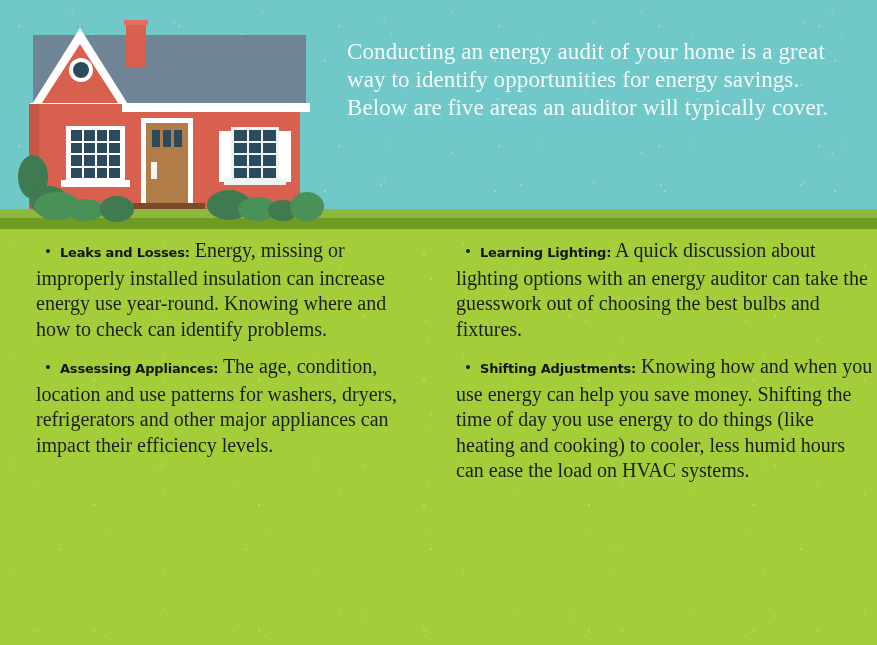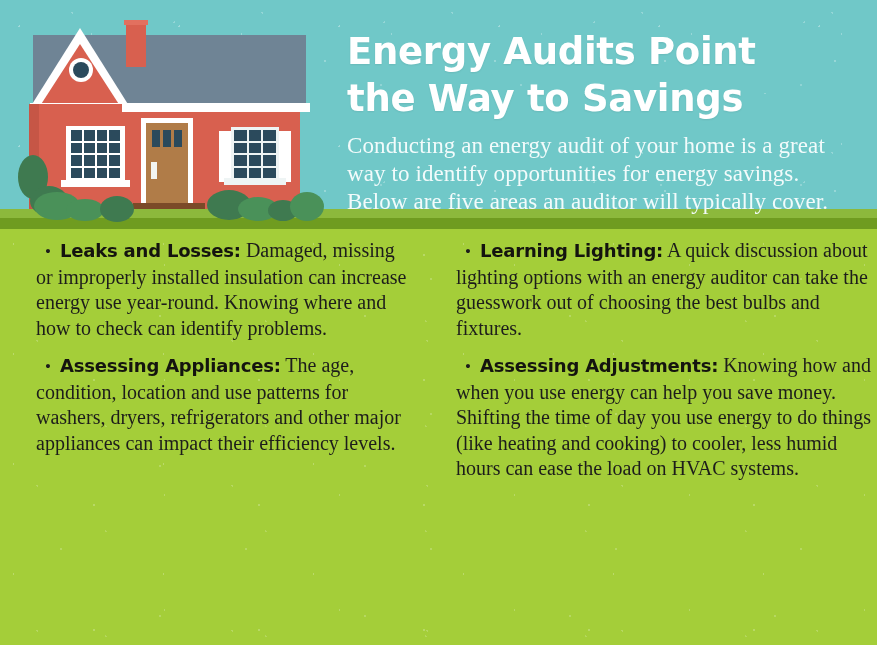--- a/index.html
+++ b/index.html
@@ -201,21 +201,21 @@
     width: 24px;
     text-align: center;
     font-size: 17px;
     line-height: 25.5px;
     vertical-align: baseline;
     color: #1d1d1b;
   }
   .item .lead {
     font-family: "DejaVu Sans", sans-serif;
     font-weight: bold;
-    font-size: 18px;
+    font-size: 13px;
     letter-spacing: -0.2px;
     color: #14140f;
   }
   .item .body { }
 </style>
 </head>
 <body>
 
 <div id="infographic">
 
@@ -301,42 +301,38 @@
     <div class="hs bush bush-md" style="left:34px;  top:192px; width:46px; height:28px;"></div>
     <div class="hs bush bush-md" style="left:66px;  top:199px; width:38px; height:22px;"></div>
     <div class="hs bush bush-dk" style="left:100px; top:196px; width:34px; height:26px;"></div>
     <div class="hs bush bush-dk" style="left:207px; top:190px; width:44px; height:30px;"></div>
     <div class="hs bush bush-md" style="left:238px; top:197px; width:40px; height:24px;"></div>
     <div class="hs bush bush-dk" style="left:268px; top:200px; width:30px; height:21px;"></div>
     <div class="hs bush bush-md" style="left:290px; top:192px; width:34px; height:29px;"></div>
   </div>
 
   <div class="header-text" style="z-index:5;">
-    <div class="title">
-      <div>Energy Audits Point</div>
-      <div>the Way to Savings</div>
-    </div>
     <div class="subtitle">Conducting an energy audit of your home is a great way to identify opportunities for energy savings. Below are five areas an auditor will typically cover.</div>
   </div>
 
   <div class="columns" style="z-index:5;">
 
     <div class="col col-left">
       <p class="item">
-        <span class="bullet">•</span><span class="lead">Leaks and Losses:</span><span class="body"> Damaged, missing or improperly installed insulation can increase energy use year-round. Knowing where and how to check can identify problems.</span>
+        <span class="bullet">•</span><span class="lead">Leaks and Losses:</span><span class="body"> Energy, missing or improperly installed insulation can increase energy use year-round. Knowing where and how to check can identify problems.</span>
       </p>
       <p class="item">
         <span class="bullet">•</span><span class="lead">Assessing Appliances:</span><span class="body"> The age, condition, location and use patterns for washers, dryers, refrigerators and other major appliances can impact their efficiency levels.</span>
       </p>
     </div>
 
     <div class="col col-right">
       <p class="item">
         <span class="bullet">•</span><span class="lead">Learning Lighting:</span><span class="body"> A quick discussion about lighting options with an energy auditor can take the guesswork out of choosing the best bulbs and fixtures.</span>
       </p>
       <p class="item">
-        <span class="bullet">•</span><span class="lead">Assessing Adjustments:</span><span class="body"> Knowing how and when you use energy can help you save money. Shifting the time of day you use energy to do things (like heating and cooking) to cooler, less humid hours can ease the load on HVAC systems.</span>
+        <span class="bullet">•</span><span class="lead">Shifting Adjustments:</span><span class="body"> Knowing how and when you use energy can help you save money. Shifting the time of day you use energy to do things (like heating and cooking) to cooler, less humid hours can ease the load on HVAC systems.</span>
       </p>
     </div>
 
   </div>
 
 </div>
 
 </body></html>

